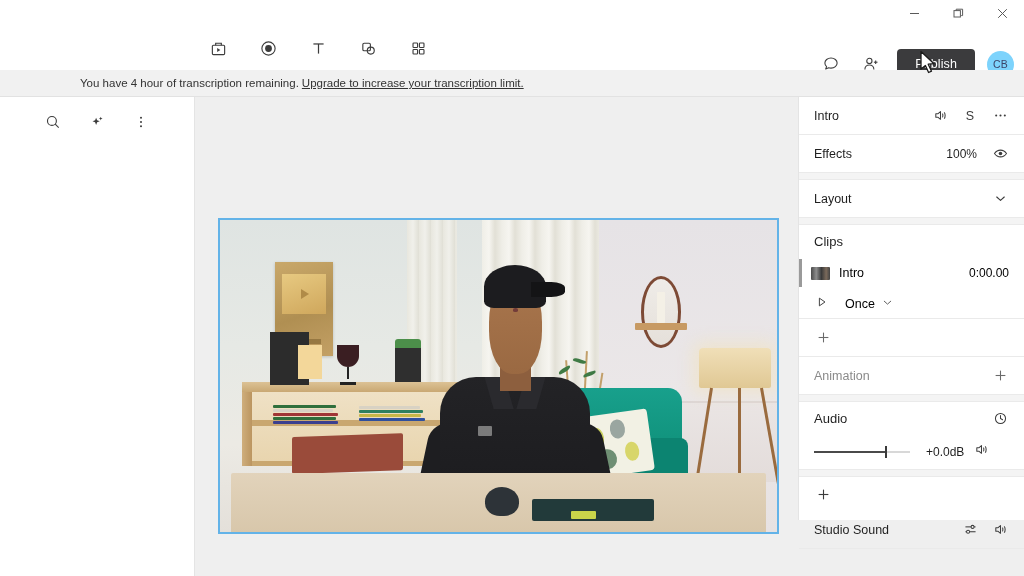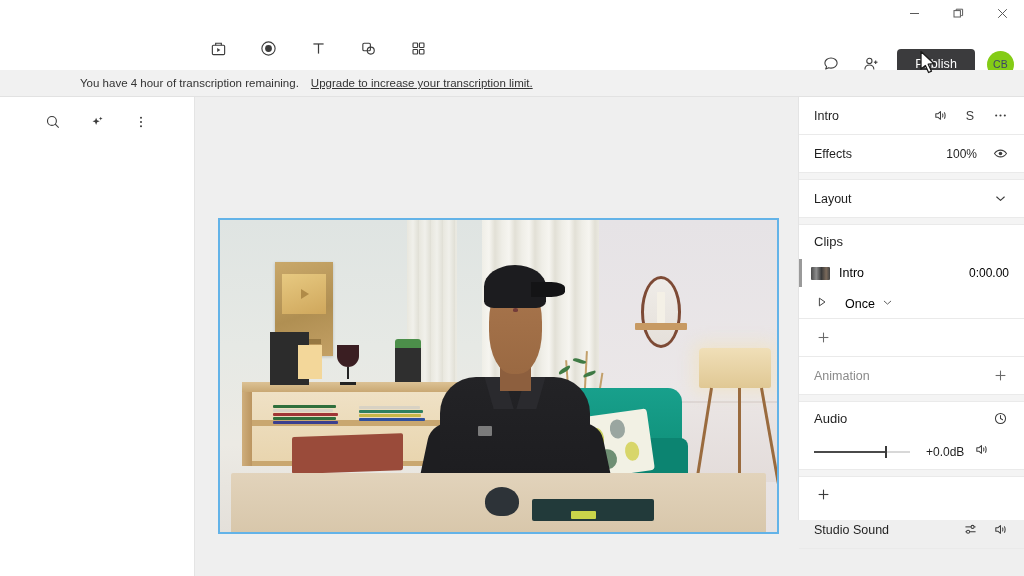--- a/index.html
+++ b/index.html
@@ -45,34 +45,34 @@
   }
   .publish-btn {
     background: #3b3b3d; color: #ffffff;
     font-size: 12.5px; border-radius: 4px;
     padding: 7px 18px; letter-spacing: .1px;
     display: flex; align-items: center; justify-content: center;
     min-width: 69px; height: 30px;
   }
   .avatar {
     width: 27px; height: 27px; border-radius: 50%;
-    background: #84cc16; color: #3c4468;
+    background: #7dd3fc; color: #3c4468;
     font-size: 10.5px; letter-spacing: .3px;
     display: flex; align-items: center; justify-content: center;
   }
 
   
   .banner {
     position: absolute; top: 70px; left: 0; width: 1024px; height: 27px;
     background: #f1f1f1; border-bottom: 1px solid #e2e2e2;
     display: flex; align-items: center;
     font-size: 11.5px; color: #333333;
     padding-left: 80px;
   }
-  .banner a { color: #333333; text-decoration: underline; margin-left: 12px; }
+  .banner a { color: #333333; text-decoration: underline; margin-left: 3px; }
 
   
   .leftpanel {
     position: absolute; top: 97px; left: 0; width: 195px; bottom: 0;
     background: #ffffff; border-right: 1px solid #e4e4e4;
   }
   .leftpanel-tools {
     display: flex; align-items: center; justify-content: center; gap: 18px;
     height: 46px; padding-top: 4px;
   }

